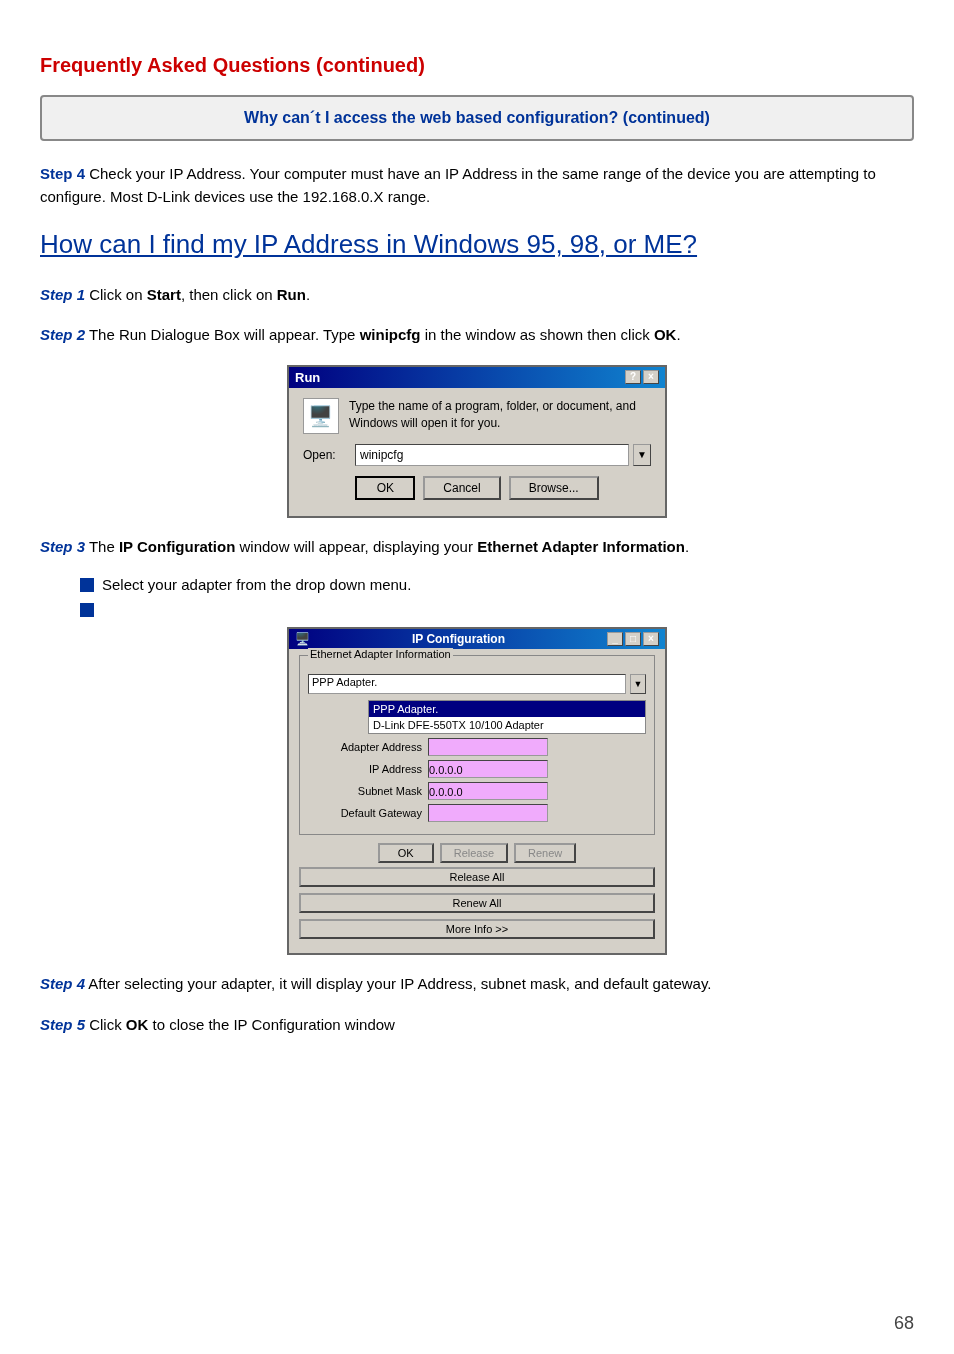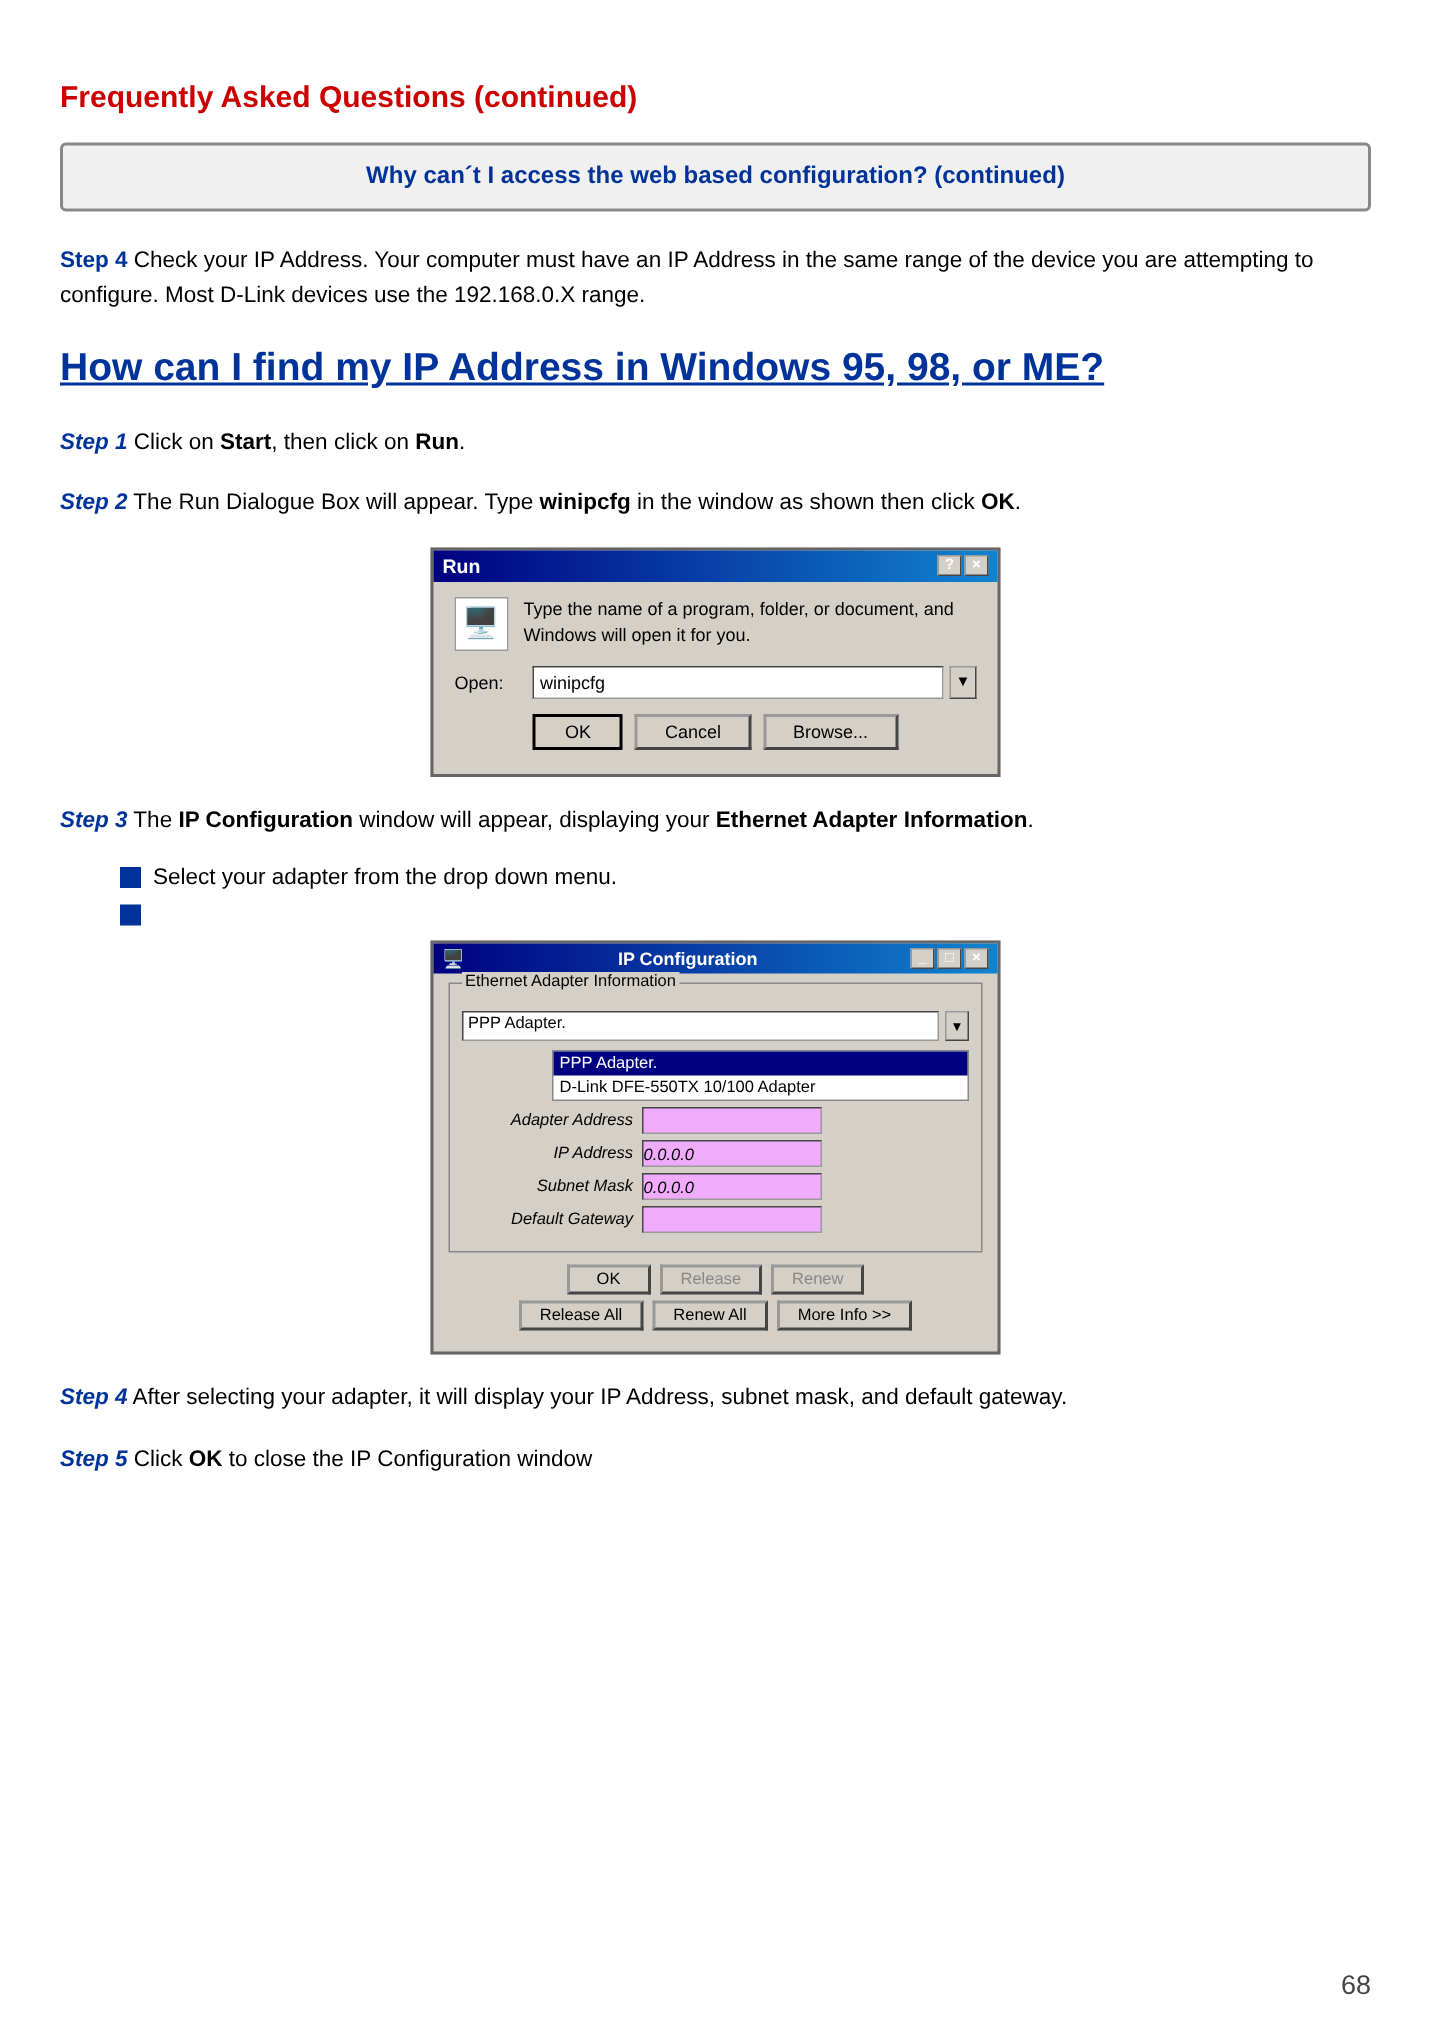--- a/index.html
+++ b/index.html
@@ -42,21 +42,21 @@
       font-weight: bold;
       color: #003399;
     }
     .step-label-bold {
       font-weight: bold;
       color: #003399;
     }
     .bold { font-weight: bold; }
     .section-heading {
       font-size: 26px;
-      font-weight: bold;
+      font-weight: normal;
       color: #003399;
       text-decoration: underline;
       margin: 20px 0 22px 0;
       line-height: 1.3;
     }
     
     .dialog-wrapper {
       display: flex;
       justify-content: center;
       margin: 10px 0 18px 0;
@@ -232,21 +232,20 @@
       cursor: pointer;
     }
     .ip-dropdown-item.selected {
       background: #000080;
       color: #fff;
     }
     .ip-field-row {
       display: flex;
       align-items: center;
       margin: 4px 0;
-      font-style: italic;
     }
     .ip-field-label {
       width: 120px;
       text-align: right;
       font-size: 11px;
       padding-right: 6px;
     }
     .ip-field-value {
       border: 1px inset #999;
       background: #f0abfc;
@@ -260,20 +259,21 @@
       display: flex;
       gap: 6px;
       justify-content: center;
       margin: 8px 0 4px 0;
     }
     .ip-btn-row2 {
       display: flex;
       gap: 6px;
       justify-content: center;
       margin-bottom: 8px;
+      flex-direction: column;
     }
     .ip-btn {
       background: #d4d0c8;
       border: 2px outset #999;
       padding: 2px 12px;
       font-size: 11px;
       cursor: pointer;
       min-width: 56px;
       text-align: center;
     }

